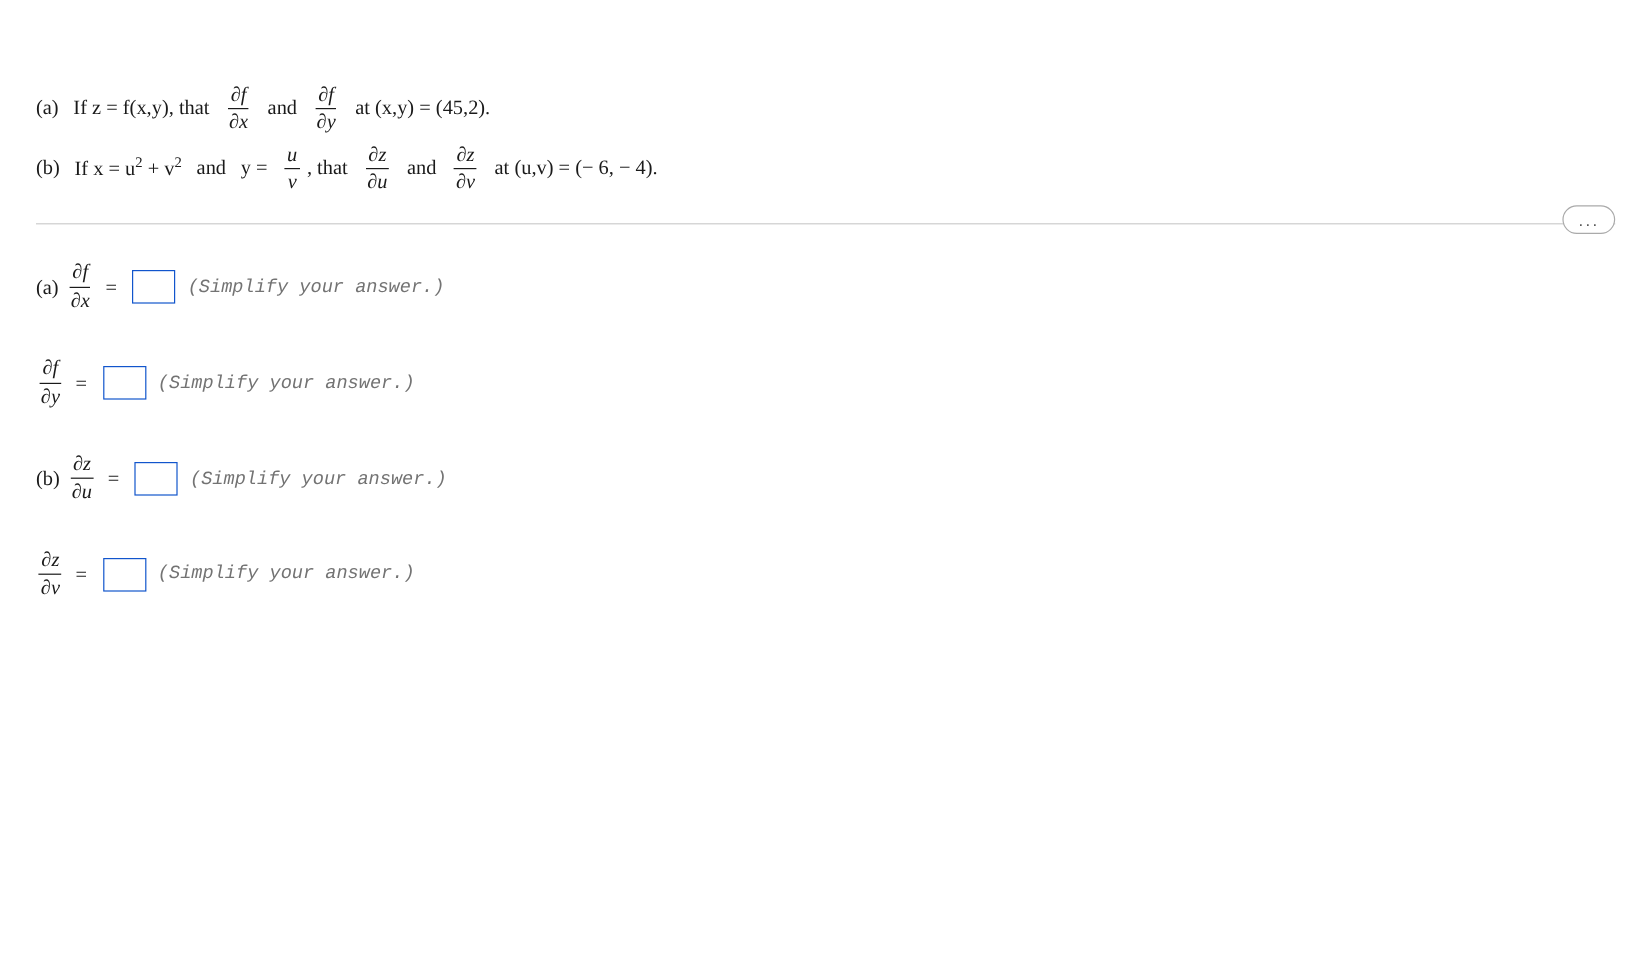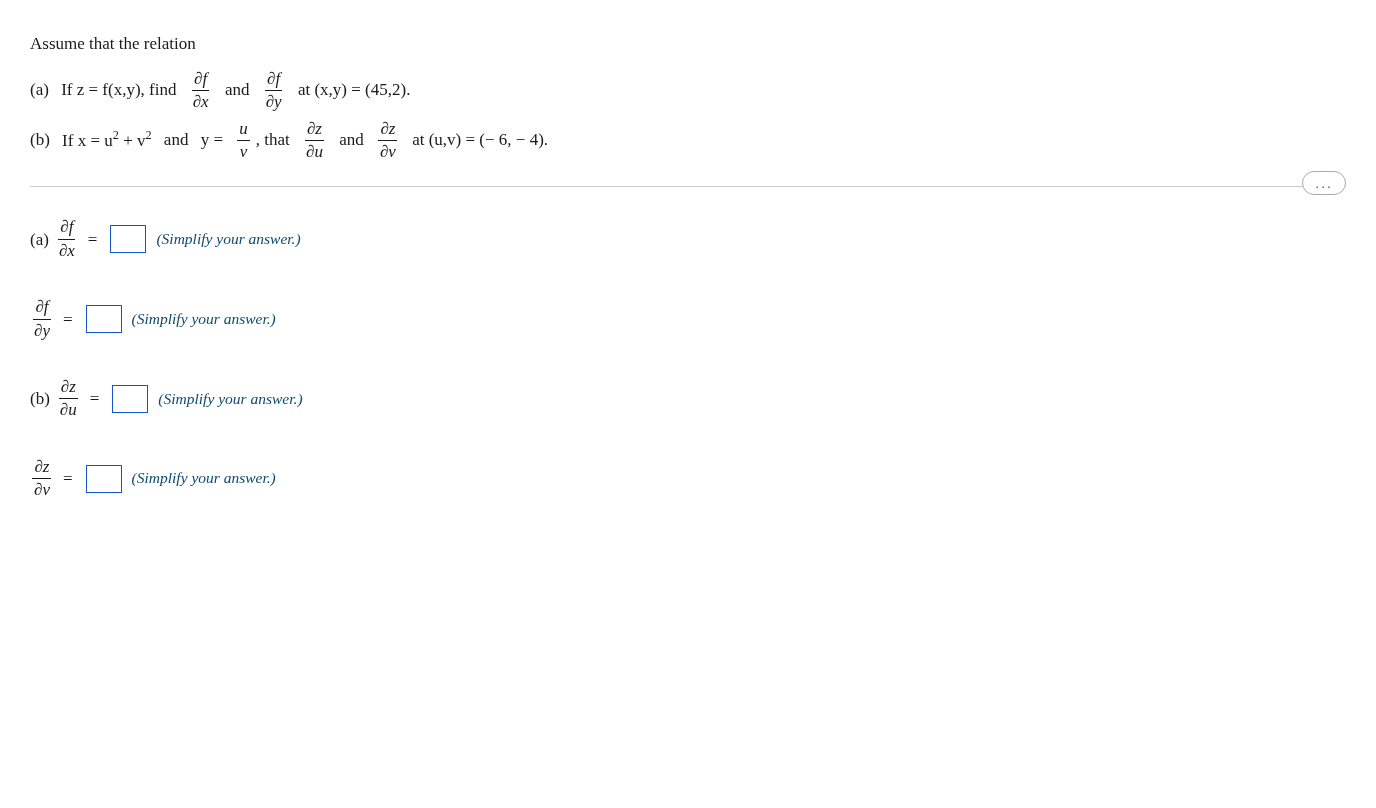--- a/index.html
+++ b/index.html
@@ -68,23 +68,23 @@
     }
     .answer-input {
       display: inline-block;
       width: 36px;
       height: 28px;
       border: 1.5px solid #1155cc;
       vertical-align: middle;
       margin: 0 4px;
     }
     .simplify-label {
-      color: #0c4a6e;
+      color: #737373;
       font-style: italic;
-      font-family: Liberation Serif, serif;
+      font-family: Liberation Mono, monospace;
       font-size: 15.5px;
     }
     .equals {
       margin: 0 3px;
     }
     .part-a-row1 {
       display: flex;
       align-items: center;
       gap: 6px;
       margin-bottom: 36px;
@@ -115,27 +115,27 @@
       margin-bottom: 10px;
       line-height: 1.7;
     }
   </style>
 </head>
 <body>
 
 <div class="problem-statement">
 
   <div class="top-line">
-    <span>Assume that the relation</span>&nbsp;
+    &nbsp;
     
   </div>
 
   <div class="problem-line">
     <span>(a)</span>&nbsp;
-    <span>If z = f(x,y), find</span>&nbsp;
+    <span>If z = f(x,y), that</span>&nbsp;
     <span class="frac">
       <span class="num partial">∂f</span>
       <span class="den partial">∂x</span>
     </span>
     &nbsp;<span>and</span>&nbsp;
     <span class="frac">
       <span class="num partial">∂f</span>
       <span class="den partial">∂y</span>
     </span>
     &nbsp;<span>at (x,y) = (45,2).</span>

